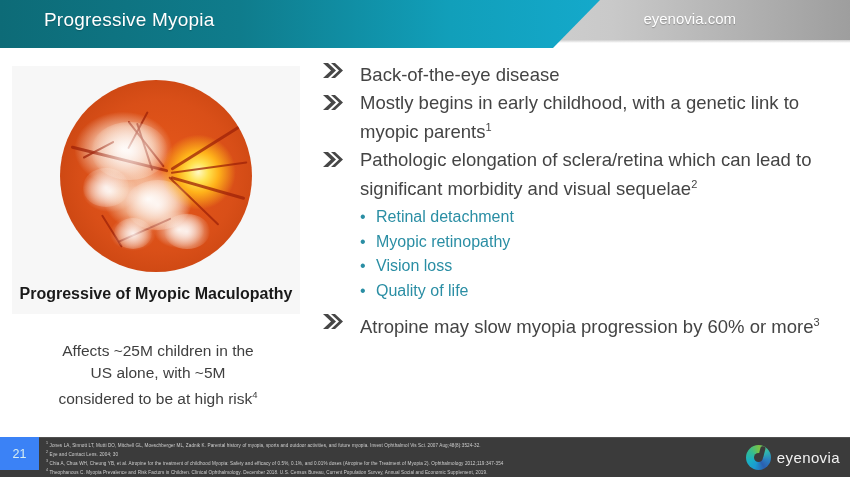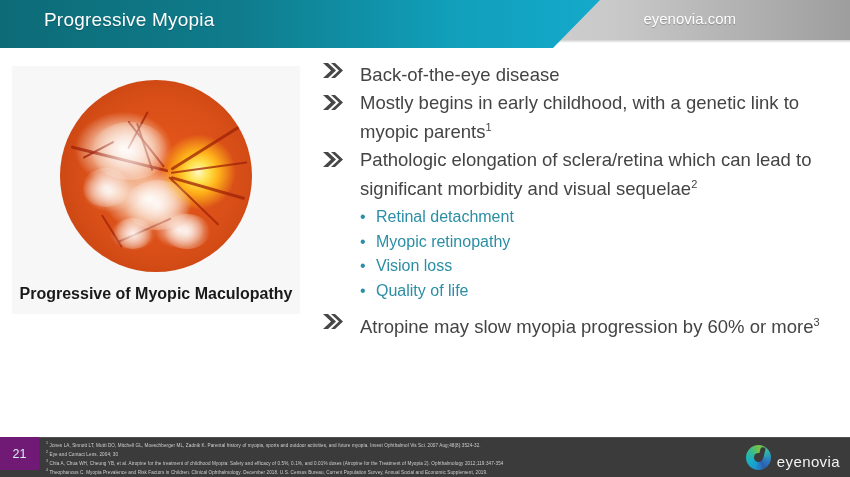--- a/index.html
+++ b/index.html
@@ -189,21 +189,21 @@
     left: 0; top: 0;
     width: 850px; height: 1px;
     background: #515151;
   }
   #page-badge {
     position: absolute;
     left: 0;
     top: 0;
     width: 39px;
     height: 33px;
-    background: #701a75;
+    background: #3b82f6;
     color: #d8eef1;
     font-size: 12.5px;
     display: flex;
     align-items: center;
     justify-content: center;
   }
   #footnotes {
     position: absolute;
     left: 46px;
     top: 3px;
@@ -216,21 +216,21 @@
     overflow: hidden;
   }
   #footnotes .fn { display: block; }
   #footnotes .fn sup { font-size: 3.6px; }
   #logo {
     position: absolute;
     right: 10px;
     top: 7px;
     height: 26px;
     display: flex;
-    align-items: flex-end;
+    align-items: center;
     gap: 6px;
   }
   #logo-mark {
     width: 25px;
     height: 25px;
     border-radius: 50%;
     background:
       conic-gradient(from 200deg,
         #1a9ad1 0deg, #1ab0c4 50deg, #36bd8f 110deg,
         #7cc242 165deg, #2fb6b0 215deg, #2a7fc1 265deg,
@@ -292,20 +292,25 @@
         <div class="haze" style="left:16%;top:22%;width:40%;height:30%;"></div>
         <div class="haze" style="left:34%;top:52%;width:34%;height:26%;"></div>
         <div class="haze" style="left:12%;top:46%;width:24%;height:20%;"></div>
         <div class="haze" style="left:54%;top:70%;width:24%;height:18%;"></div>
         <div class="haze" style="left:28%;top:72%;width:20%;height:16%;"></div>
       </div>
     </div>
     <div id="fundus-caption">Progressive of Myopic Maculopathy</div>
   </div>
 
+  <div id="affects-text">
+    <span>Affects ~25M children in the</span><br>
+    <span>US alone, with ~5M</span><br>
+    <span>considered to be at high risk</span><sup>4</sup>
+  </div>
 
   <div id="bullets">
 
     <div class="bullet">
       <span class="chev">
         <svg viewBox="0 0 22 17" width="22" height="17">
             <path d="M1 1 L9 8.5 L1 16 L6 16 L14 8.5 L6 1 Z M9 1 L17 8.5 L9 16 L13 16 L21 8.5 L13 1 Z" fill="currentColor"></path>
           </svg>
       </span>
       <span class="btext"><span>Back-of-the-eye disease</span><sup></sup></span>

